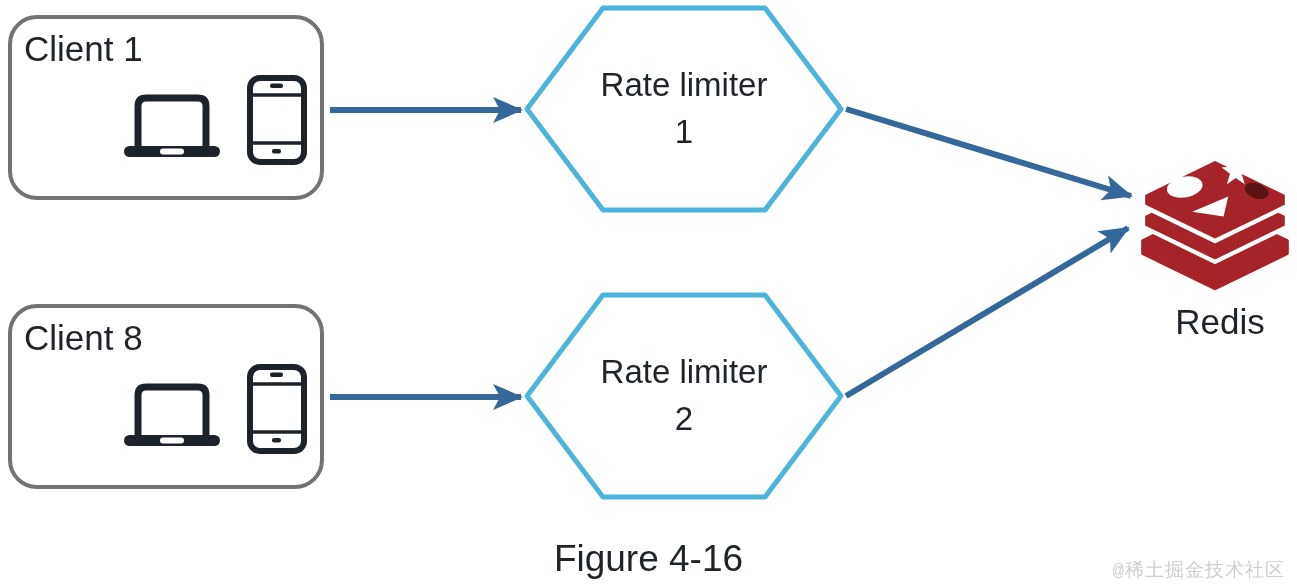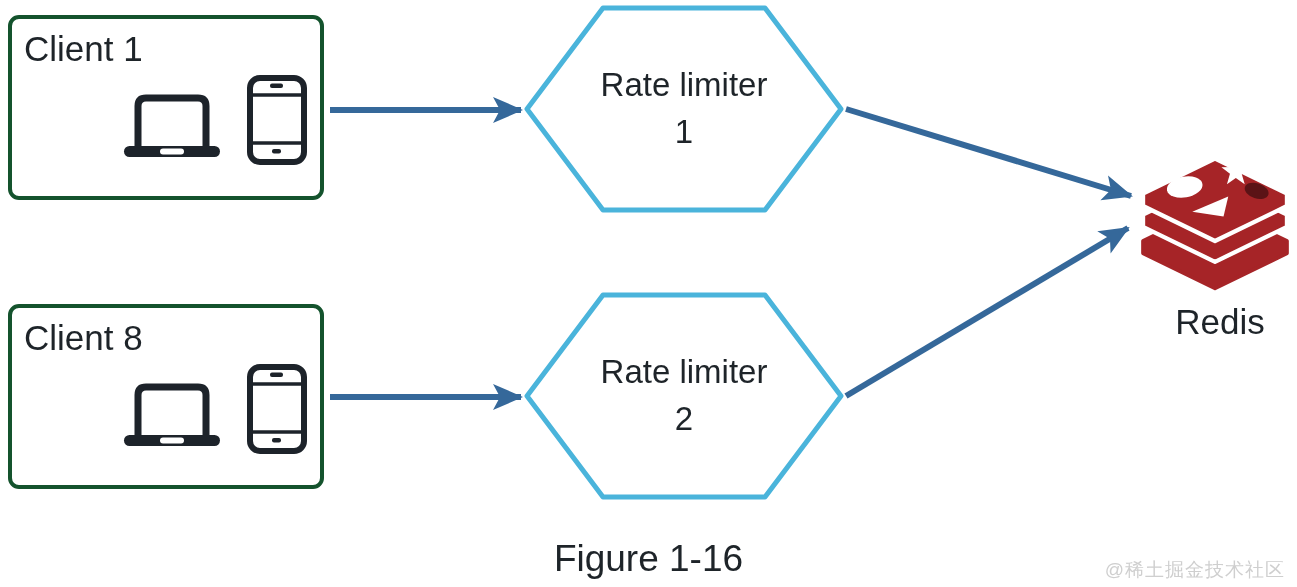--- a/index.html
+++ b/index.html
@@ -6,22 +6,22 @@
   .canvas{
     position:relative;
     width:1297px;height:587px;
     background:#ffffff;
     font-family:"Liberation Sans", sans-serif;
     overflow:hidden;
   }
   .client-box{
     position:absolute;
     width:308px;height:177px;
-    border:4px solid #14532d;
-    border-radius:11px;
+    border:4px solid #737373;
+    border-radius:29px;
     background:#ffffff;
   }
   .client-box.c1{left:8px;top:15px;}
   .client-box.c2{left:8px;top:304px;}
   .client-label{
     position:absolute;left:12px;top:10px;
     font-size:35px;color:#1e2429;
   }
   .laptop-wrap{position:absolute;left:110px;top:70px;}
   .phone-wrap{position:absolute;left:234px;top:55px;}
@@ -39,21 +39,21 @@
   .redis-label{
     position:absolute;left:1140px;top:302px;width:160px;
     text-align:center;font-size:35px;color:#1e2429;
   }
   .caption{
     position:absolute;left:0;right:0;top:538px;
     text-align:center;font-size:37px;color:#1e2429;
   }
   .watermark{
     position:absolute;right:12px;top:557px;
-    font-size:19px;color:#cfcfcf;letter-spacing:1px;
+    font-size:19px;color:#cfcfcf;letter-spacing:1px;font-family:Liberation Mono, monospace;
   }
 </style>
 </head>
 <body>
 
 <div class="canvas">
 
   <div class="client-box c1">
     <div class="client-label">Client 1</div>
     <div class="laptop-wrap">
@@ -132,17 +132,17 @@
       <path d="M6,43 L82,6 L158,43 L158,56 L82,93 L6,56 Z" fill="#a62427" stroke="#ffffff" stroke-width="4.5" stroke-linejoin="round"></path>
 
       <ellipse cx="50" cy="36" rx="19" ry="11" transform="rotate(-10 50 36)" fill="#ffffff"></ellipse>
       <path d="M104,4 L107.8,14.7 L119.2,15.1 L110.2,22 L113.4,32.9 L104,26.5 L94.6,32.9 L97.8,22 L88.8,15.1 L100.2,14.7 Z" fill="#ffffff"></path>
       <path d="M58,62 L96,46 L91,67 Z" fill="#ffffff"></path>
       <ellipse cx="126" cy="40" rx="13" ry="8" transform="rotate(18 126 40)" fill="#4a1012" opacity="0.82"></ellipse>
     </svg>
   </div>
   <div class="redis-label">Redis</div>
 
-  <div class="caption">Figure 1-16</div>
+  <div class="caption">Figure 4-16</div>
 
   <div class="watermark">@稀土掘金技术社区</div>
 
 </div>
 
 </body></html>

